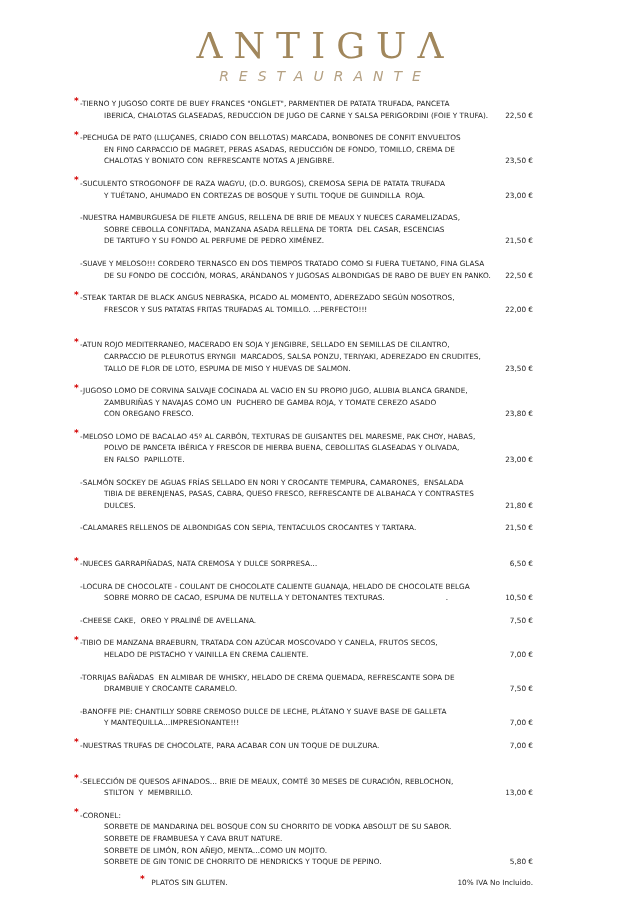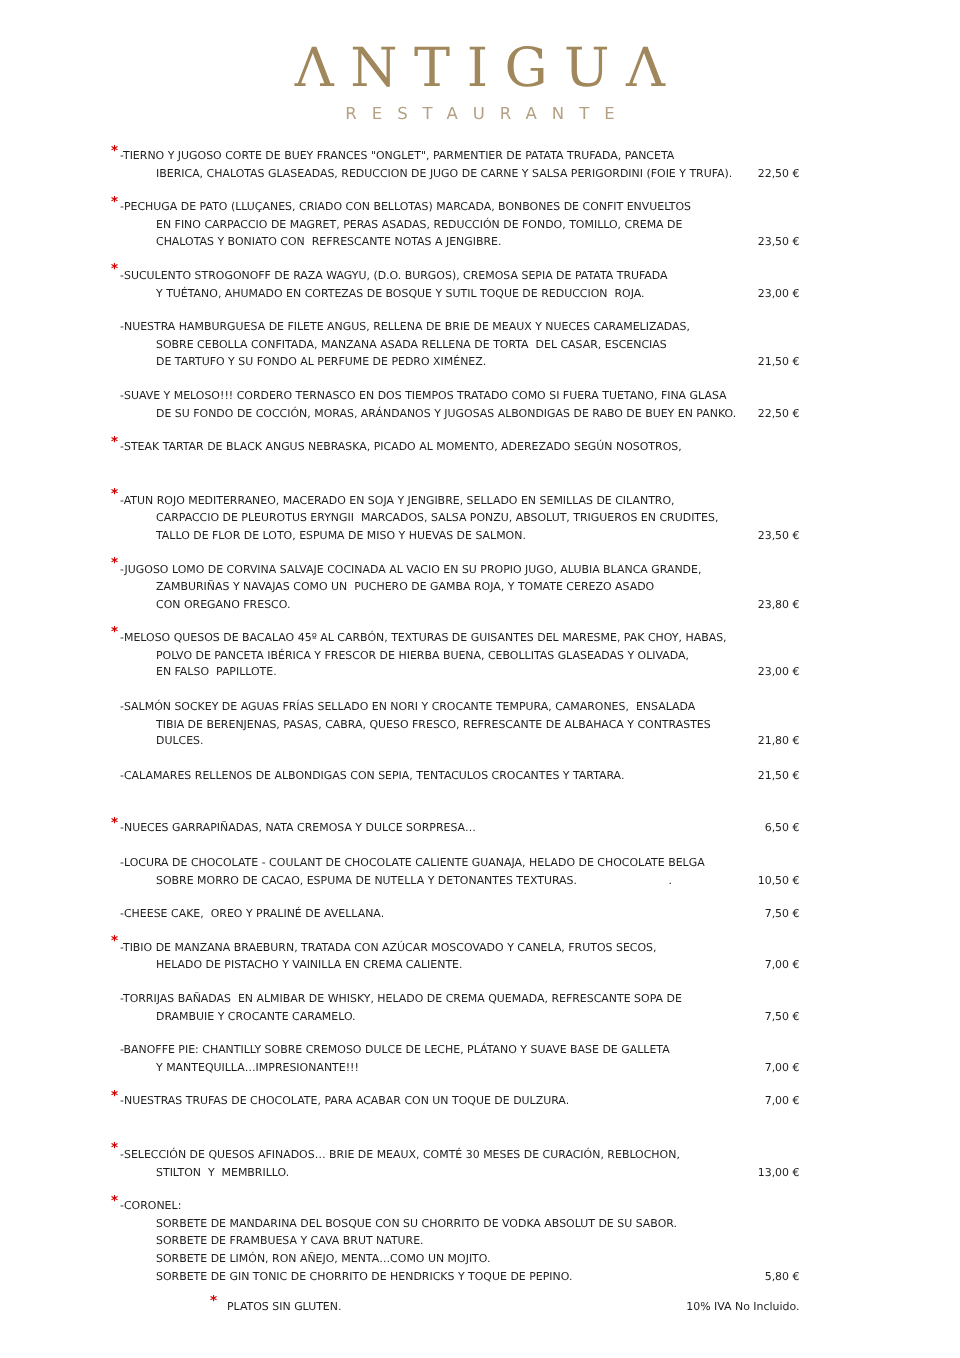--- a/index.html
+++ b/index.html
@@ -19,27 +19,28 @@
     font-family: "DejaVu Serif", "Liberation Serif", serif;
     font-size: 36px;
     font-weight: 400;
     letter-spacing: 11px;
     padding-left: 11px; 
     color: var(--gold, #a1875c);
     line-height: 38px;
   }
   .brand-subtitle {
     font-family: "DejaVu Sans", sans-serif;
-    font-size: 11px;
+    font-size: 14px;
     font-weight: 400;
     letter-spacing: 10px;
     padding-left: 10px;
     color: var(--gold-light, #b5a183);
     margin-top: 5px;
     line-height: 12px;
+    font-style: italic;
   }
   
   #menu { margin: 16px 65px 0 32px; }
   .section + .section { margin-top: 24px; }
   .item { margin-bottom: 11px; }
   .item:last-child { margin-bottom: 0; }
   .line {
     position: relative;
     font-size: 7.3px;
     line-height: 11.6px;
@@ -86,48 +87,49 @@
           <div class="line"><span class="star-slot">*</span><span class="txt">-TIERNO Y JUGOSO CORTE DE BUEY FRANCES "ONGLET", PARMENTIER DE PATATA TRUFADA, PANCETA</span></div>
           <div class="line cont"><span class="txt">IBERICA, CHALOTAS GLASEADAS, REDUCCION DE JUGO DE CARNE Y SALSA PERIGORDINI (FOIE Y TRUFA).</span><span class="price">22,50 €</span></div>
         </div>
         <div class="item">
           <div class="line"><span class="star-slot">*</span><span class="txt">-PECHUGA DE PATO (LLUÇANES, CRIADO CON BELLOTAS) MARCADA, BONBONES DE CONFIT ENVUELTOS</span></div>
           <div class="line cont"><span class="txt">EN FINO CARPACCIO DE MAGRET, PERAS ASADAS, REDUCCIÓN DE FONDO, TOMILLO, CREMA DE</span></div>
           <div class="line cont"><span class="txt">CHALOTAS Y BONIATO CON  REFRESCANTE NOTAS A JENGIBRE.</span><span class="price">23,50 €</span></div>
         </div>
         <div class="item">
           <div class="line"><span class="star-slot">*</span><span class="txt">-SUCULENTO STROGONOFF DE RAZA WAGYU, (D.O. BURGOS), CREMOSA SEPIA DE PATATA TRUFADA</span></div>
-          <div class="line cont"><span class="txt">Y TUÉTANO, AHUMADO EN CORTEZAS DE BOSQUE Y SUTIL TOQUE DE REDUCCION  ROJA.</span><span class="price">23,00 €</span></div>
+          <div class="line cont"><span class="txt">Y TUÉTANO, AHUMADO EN CORTEZAS DE BOSQUE Y SUTIL TOQUE DE GUINDILLA  ROJA.</span><span class="price">23,00 €</span></div>
         </div>
         <div class="item">
           <div class="line"><span class="star-slot"></span><span class="txt">-NUESTRA HAMBURGUESA DE FILETE ANGUS, RELLENA DE BRIE DE MEAUX Y NUECES CARAMELIZADAS,</span></div>
           <div class="line cont"><span class="txt">SOBRE CEBOLLA CONFITADA, MANZANA ASADA RELLENA DE TORTA  DEL CASAR, ESCENCIAS</span></div>
           <div class="line cont"><span class="txt">DE TARTUFO Y SU FONDO AL PERFUME DE PEDRO XIMÉNEZ.</span><span class="price">21,50 €</span></div>
         </div>
         <div class="item">
           <div class="line"><span class="star-slot"></span><span class="txt">-SUAVE Y MELOSO!!! CORDERO TERNASCO EN DOS TIEMPOS TRATADO COMO SI FUERA TUETANO, FINA GLASA</span></div>
           <div class="line cont"><span class="txt">DE SU FONDO DE COCCIÓN, MORAS, ARÁNDANOS Y JUGOSAS ALBONDIGAS DE RABO DE BUEY EN PANKO.</span><span class="price">22,50 €</span></div>
         </div>
         <div class="item">
           <div class="line"><span class="star-slot">*</span><span class="txt">-STEAK TARTAR DE BLACK ANGUS NEBRASKA, PICADO AL MOMENTO, ADEREZADO SEGÚN NOSOTROS,</span></div>
+          <div class="line cont"><span class="txt">FRESCOR Y SUS PATATAS FRITAS TRUFADAS AL TOMILLO. …PERFECTO!!!</span><span class="price">22,00 €</span></div>
         </div>
       </div>
       <div class="section">
         <div class="item">
           <div class="line"><span class="star-slot">*</span><span class="txt">-ATUN ROJO MEDITERRANEO, MACERADO EN SOJA Y JENGIBRE, SELLADO EN SEMILLAS DE CILANTRO,</span></div>
-          <div class="line cont"><span class="txt">CARPACCIO DE PLEUROTUS ERYNGII  MARCADOS, SALSA PONZU, ABSOLUT, TRIGUEROS EN CRUDITES,</span></div>
+          <div class="line cont"><span class="txt">CARPACCIO DE PLEUROTUS ERYNGII  MARCADOS, SALSA PONZU, TERIYAKI, ADEREZADO EN CRUDITES,</span></div>
           <div class="line cont"><span class="txt">TALLO DE FLOR DE LOTO, ESPUMA DE MISO Y HUEVAS DE SALMON.</span><span class="price">23,50 €</span></div>
         </div>
         <div class="item">
           <div class="line"><span class="star-slot">*</span><span class="txt">-JUGOSO LOMO DE CORVINA SALVAJE COCINADA AL VACIO EN SU PROPIO JUGO, ALUBIA BLANCA GRANDE,</span></div>
           <div class="line cont"><span class="txt">ZAMBURIÑAS Y NAVAJAS COMO UN  PUCHERO DE GAMBA ROJA, Y TOMATE CEREZO ASADO</span></div>
           <div class="line cont"><span class="txt">CON OREGANO FRESCO.</span><span class="price">23,80 €</span></div>
         </div>
         <div class="item">
-          <div class="line"><span class="star-slot">*</span><span class="txt">-MELOSO QUESOS DE BACALAO 45º AL CARBÓN, TEXTURAS DE GUISANTES DEL MARESME, PAK CHOY, HABAS,</span></div>
+          <div class="line"><span class="star-slot">*</span><span class="txt">-MELOSO LOMO DE BACALAO 45º AL CARBÓN, TEXTURAS DE GUISANTES DEL MARESME, PAK CHOY, HABAS,</span></div>
           <div class="line cont"><span class="txt">POLVO DE PANCETA IBÉRICA Y FRESCOR DE HIERBA BUENA, CEBOLLITAS GLASEADAS Y OLIVADA,</span></div>
           <div class="line cont"><span class="txt">EN FALSO  PAPILLOTE.</span><span class="price">23,00 €</span></div>
         </div>
         <div class="item">
           <div class="line"><span class="star-slot"></span><span class="txt">-SALMÓN SOCKEY DE AGUAS FRÍAS SELLADO EN NORI Y CROCANTE TEMPURA, CAMARONES,  ENSALADA</span></div>
           <div class="line cont"><span class="txt">TIBIA DE BERENJENAS, PASAS, CABRA, QUESO FRESCO, REFRESCANTE DE ALBAHACA Y CONTRASTES</span></div>
           <div class="line cont"><span class="txt">DULCES.</span><span class="price">21,80 €</span></div>
         </div>
         <div class="item">
           <div class="line"><span class="star-slot"></span><span class="txt">-CALAMARES RELLENOS DE ALBONDIGAS CON SEPIA, TENTACULOS CROCANTES Y TARTARA.</span><span class="price">21,50 €</span></div>

